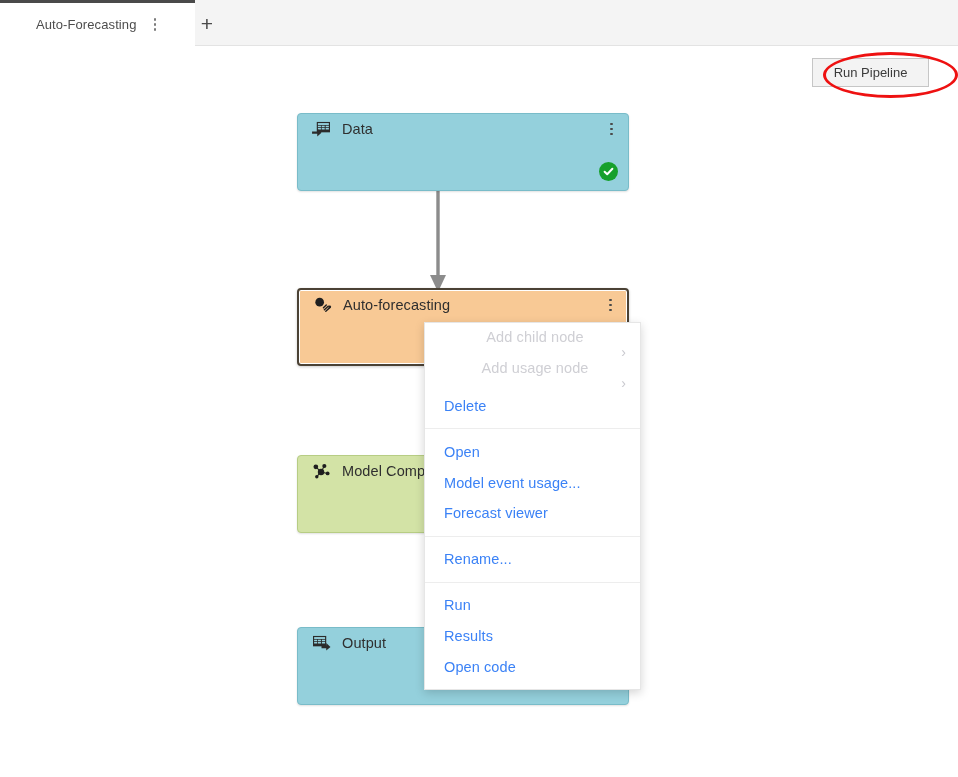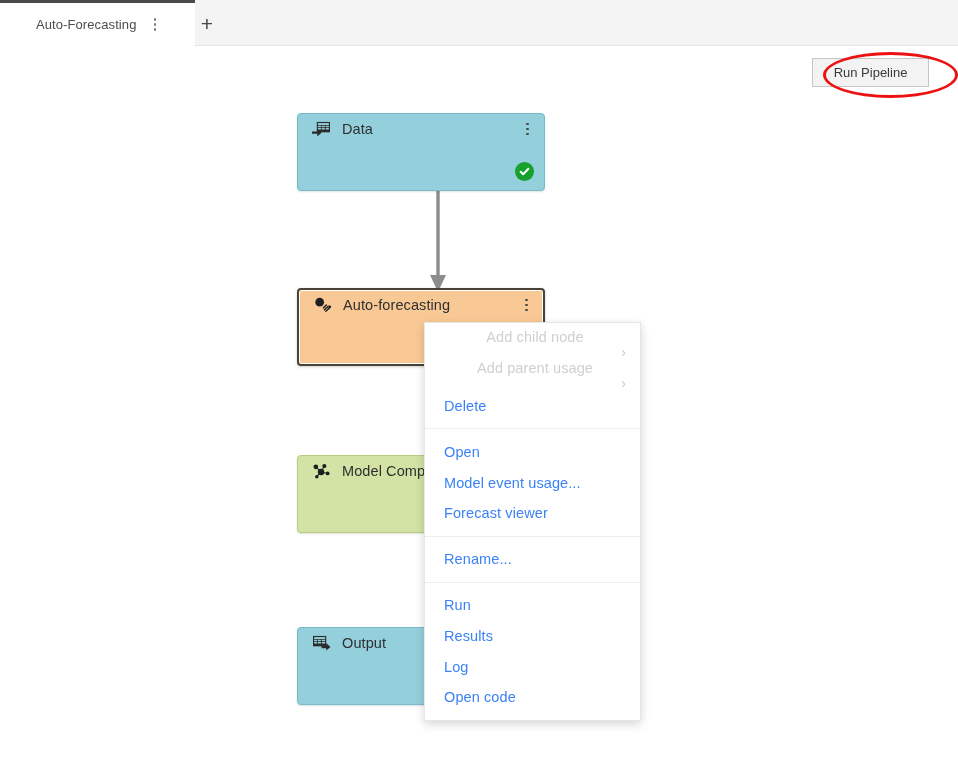--- a/index.html
+++ b/index.html
@@ -47,21 +47,21 @@
     position: absolute; border: 3px solid #ee1111; border-radius: 50%;
     pointer-events: none; background: transparent;
   }
   #annot-run { left: 823px; top: 52px; width: 135px; height: 46px; }
   #annot-results { left: 437px; top: 634px; width: 76px; height: 30px; border-width: 2.5px; }
 
   
   .canvas { position: absolute; left: 0; top: 100px; width: 958px; height: 677px; background: #ffffff; }
 
   .node {
-    position: absolute; width: 248px; height: 78px; border-radius: 4px;
+    position: absolute; width: 332px; height: 78px; border-radius: 4px;
     box-shadow: 0 1px 2px rgba(0,0,0,.12);
   }
   .node-head { display: flex; align-items: center; height: 30px; padding: 0 12px 0 14px; }
   .node-title { font-size: 14.5px; color: #2f2f2f; margin-left: 11px; letter-spacing: .1px; white-space: nowrap; }
   .node-kebab { margin-left: auto; }
   .node-kebab i { background: #4a4a4a; }
 
   .node-teal   { background: #94d0dc; border: 1px solid #79bcc9; }
   .node-orange { background: #f8c995; border: 1px solid #e0ab72; }
   .node-green  { background: #d3e3a6; border: 1px solid #b7cd84; }
@@ -218,21 +218,21 @@
     </div>
 
   </div>
 
   <div class="ctx-menu" id="ctx-menu">
       <div class="ctx-item disabled">
         <span>Add child node</span>
         <span class="ctx-chevron">›</span>
       </div>
       <div class="ctx-item disabled">
-        <span>Add parent usage</span>
+        <span>Add usage node</span>
         <span class="ctx-chevron">›</span>
       </div>
       <div class="ctx-item">
         <span>Delete</span>
       </div>
       <div class="ctx-sep"></div>
       <div class="ctx-item">
         <span>Open</span>
       </div>
       <div class="ctx-item">
@@ -246,22 +246,19 @@
         <span>Rename...</span>
       </div>
       <div class="ctx-sep"></div>
       <div class="ctx-item">
         <span>Run</span>
       </div>
       <div class="ctx-item">
         <span>Results</span>
       </div>
       <div class="ctx-item">
-        <span>Log</span>
-      </div>
-      <div class="ctx-item">
         <span>Open code</span>
       </div>
     </div>
 
   <div class="annot-ellipse" id="annot-results"></div>
 
 </div>
 
 </body></html>

